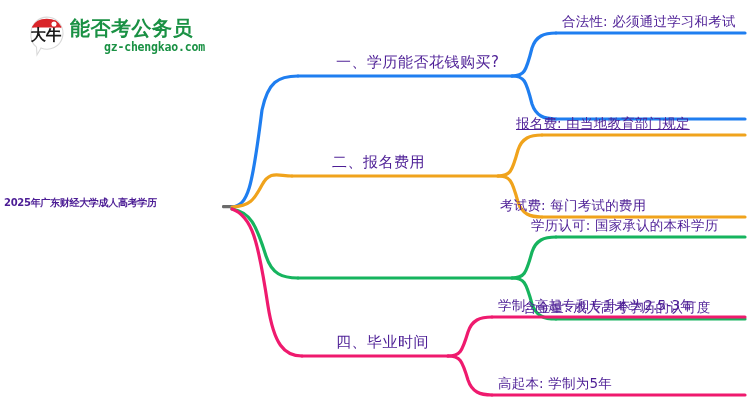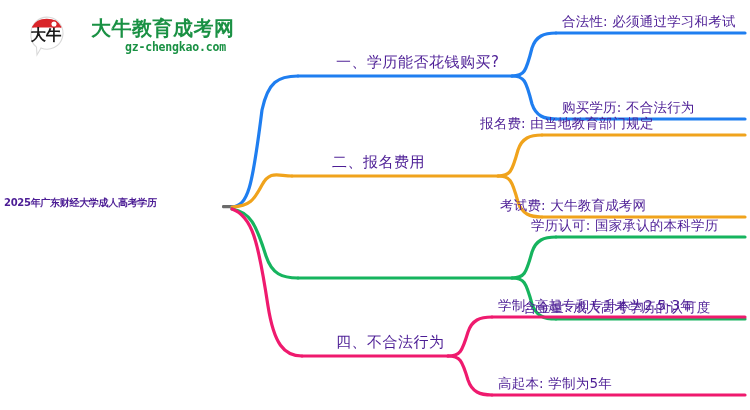--- a/index.html
+++ b/index.html
@@ -25,21 +25,21 @@
 
   
   .logo {
     position: absolute;
     left: 24px;
     top: 10px;
     width: 220px;
     height: 52px;
     display: flex;
     align-items: center;
-    gap: 21px;
+    gap: 0;
   }
   .logo-mark {
     position: relative;
     width: 46px;
     height: 46px;
     flex: 0 0 46px;
   }
   .logo-mark svg { display: block; }
   .logo-text {
     display: flex;
@@ -104,21 +104,21 @@
     <div class="logo-mark">
       <svg width="46" height="46" viewBox="0 0 46 46" aria-hidden="true">
         <path d="M7 20 A16 16 0 1 1 17 35 L13 42 L12.5 34.2 A16 16 0 0 1 7 20 Z" fill="#ffffff" stroke="#d9d9d9" stroke-width="1.1"></path>
         <path d="M8.5 14.5 A15.5 13 0 0 1 37 14.5 Z" fill="#d9252a"></path>
         <path d="M8.5 14.5 A15.5 13 0 0 1 37 14.5" fill="none" stroke="#d9252a" stroke-width="1.6"></path>
         <text x="22" y="27" font-family="DejaVu Sans, sans-serif" font-size="15.5" font-weight="bold" fill="#1a1a1a" text-anchor="middle">大牛</text>
         <circle cx="30" cy="11" r="3.1" fill="#ffffff" stroke="#d9252a" stroke-width="1.1"></circle>
       </svg>
     </div>
     <div class="logo-text">
-      <div class="logo-cn">大牛教育成考网</div>
+      <div class="logo-cn">能否考公务员</div>
       <div class="logo-en">gz-chengkao.com</div>
     </div>
   </div>
 
   <svg id="map" viewBox="0 0 750 410">
 
     <rect id="root-stub" x="222" y="205" width="12" height="3.2" rx="1.2" fill="#6b6b6b"></rect>
 
     <g>
 
@@ -158,27 +158,26 @@
       <path class="c4" d="M492,317 L745,317" fill="none" stroke-width="3.2" stroke-linecap="round" stroke="#ef1a6e"></path>
       <path class="c4" d="M448,356 C460,356 462,360 468,380 C472,392 480,395 492,395" fill="none" stroke-width="3.2" stroke-linecap="round" stroke="#ef1a6e"></path>
       <path class="c4" d="M492,395 L745,395" fill="none" stroke-width="3.2" stroke-linecap="round" stroke="#ef1a6e"></path>
     </g>
   </svg>
 
   <div class="node-label root-label" style="left:4px; top:198px;">2025年广东财经大学成人高考学历</div>
 
   <div class="node-label branch-label" style="left:336px; top:55px;">一、学历能否花钱购买?</div>
   <div class="node-label branch-label" style="left:332px; top:155px;text-align:center;">二、报名费用</div>
-  <div class="node-label branch-label" style="left:336px; top:335px;">四、不合法行为</div>
+  <div class="node-label branch-label" style="left:336px; top:335px;">四、毕业时间</div>
 
   <div class="node-label leaf-label" style="left:562px; top:15px;">合法性: 必须通过学习和考试</div>
-  <div class="node-label leaf-label" style="left:562px; top:101px;">购买学历: 不合法行为</div>
 
-  <div class="node-label leaf-label" style="left:480px; top:117px;">报名费: 由当地教育部门规定</div>
-  <div class="node-label leaf-label" style="left:500px; top:199px;">考试费: 大牛教育成考网</div>
+  <div class="node-label leaf-label" style="left:516px; top:117px;text-decoration:underline;">报名费: 由当地教育部门规定</div>
+  <div class="node-label leaf-label" style="left:500px; top:199px;">考试费: 每门考试的费用</div>
 
   <div class="node-label leaf-label" style="left:531px; top:219px;">学历认可: 国家承认的本科学历</div>
   <div class="node-label leaf-label" style="left:523px; top:301px;">含金量: 成人高考学历的认可度</div>
 
   <div class="node-label leaf-label" style="left:498px; top:299px;">学制: 高起专和专升本为2.5-3年</div>
   <div class="node-label leaf-label" style="left:498px; top:377px;">高起本: 学制为5年</div>
 
 </div>
 
 </body></html>

